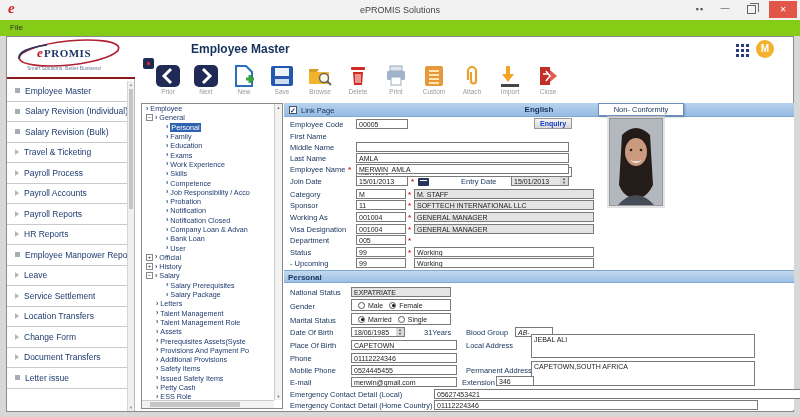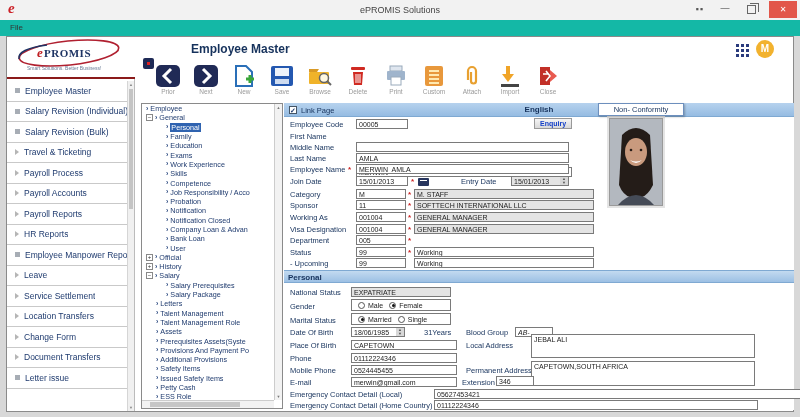--- a/index.html
+++ b/index.html
@@ -6,21 +6,21 @@
   html,body{width:800px;height:417px;overflow:hidden;background:#d8d8d8;font-family:"Liberation Sans",sans-serif;}
   
   .titlebar{position:absolute;left:0;top:0;width:800px;height:20px;background:#f2f2f2;}
   .logo-e{position:absolute;left:8px;top:0px;font-family:"Liberation Serif",serif;font-style:italic;font-weight:bold;font-size:15px;color:#cc2027;}
   .win-title{position:absolute;left:0;top:0;width:100%;text-align:center;font-size:9px;color:#444;line-height:20px;}
   .win-dots{position:absolute;right:96px;top:4px;font-size:9px;color:#555;letter-spacing:1px}
   .win-min{position:absolute;right:66px;top:2px;width:18px;height:15px;color:#555;font-size:9px;text-align:center;line-height:13px}
   .win-max{position:absolute;right:44px;top:5px;width:9px;height:9px;border:1px solid #666;background:#f2f2f2}
   .win-max:before{content:"";position:absolute;left:2px;top:-3px;width:8px;height:8px;border:1px solid #666;border-bottom:none;border-left:none}
   .win-close{position:absolute;right:3px;top:1px;width:28px;height:17px;background:#e2564a;color:#fff;font-size:8px;text-align:center;line-height:17px;}
-  .menubar{position:absolute;left:0;top:20px;width:800px;height:16px;background:#14b8a6;}
+  .menubar{position:absolute;left:0;top:20px;width:800px;height:16px;background:#84cc16;}
   .menu-file{position:absolute;left:10px;top:3px;font-size:8px;color:#333}
   
   .app{position:absolute;left:6px;top:36px;width:788px;height:376px;background:#fff;border:1px solid #8a8a8a;}
   
   .sidebar{position:absolute;left:0;top:0;width:128px;height:374px;background:#fff;border-right:1px solid #bbb}
   .brand{position:absolute;left:0;top:0;width:128px;height:42px;border-bottom:2px solid #8b1a1a;background:#fff}
   .nav{position:absolute;left:0;top:44px;width:121px;}
   .ni{height:20.5px;border-bottom:1px solid #c9c9c9;display:flex;align-items:center;padding-left:8px;cursor:pointer;background:#fff}
   .ni span.lab{font-size:8.5px;color:#1e3a6e;white-space:nowrap;overflow:hidden}
   .mk{display:inline-block;margin-right:5px;flex:0 0 auto}

